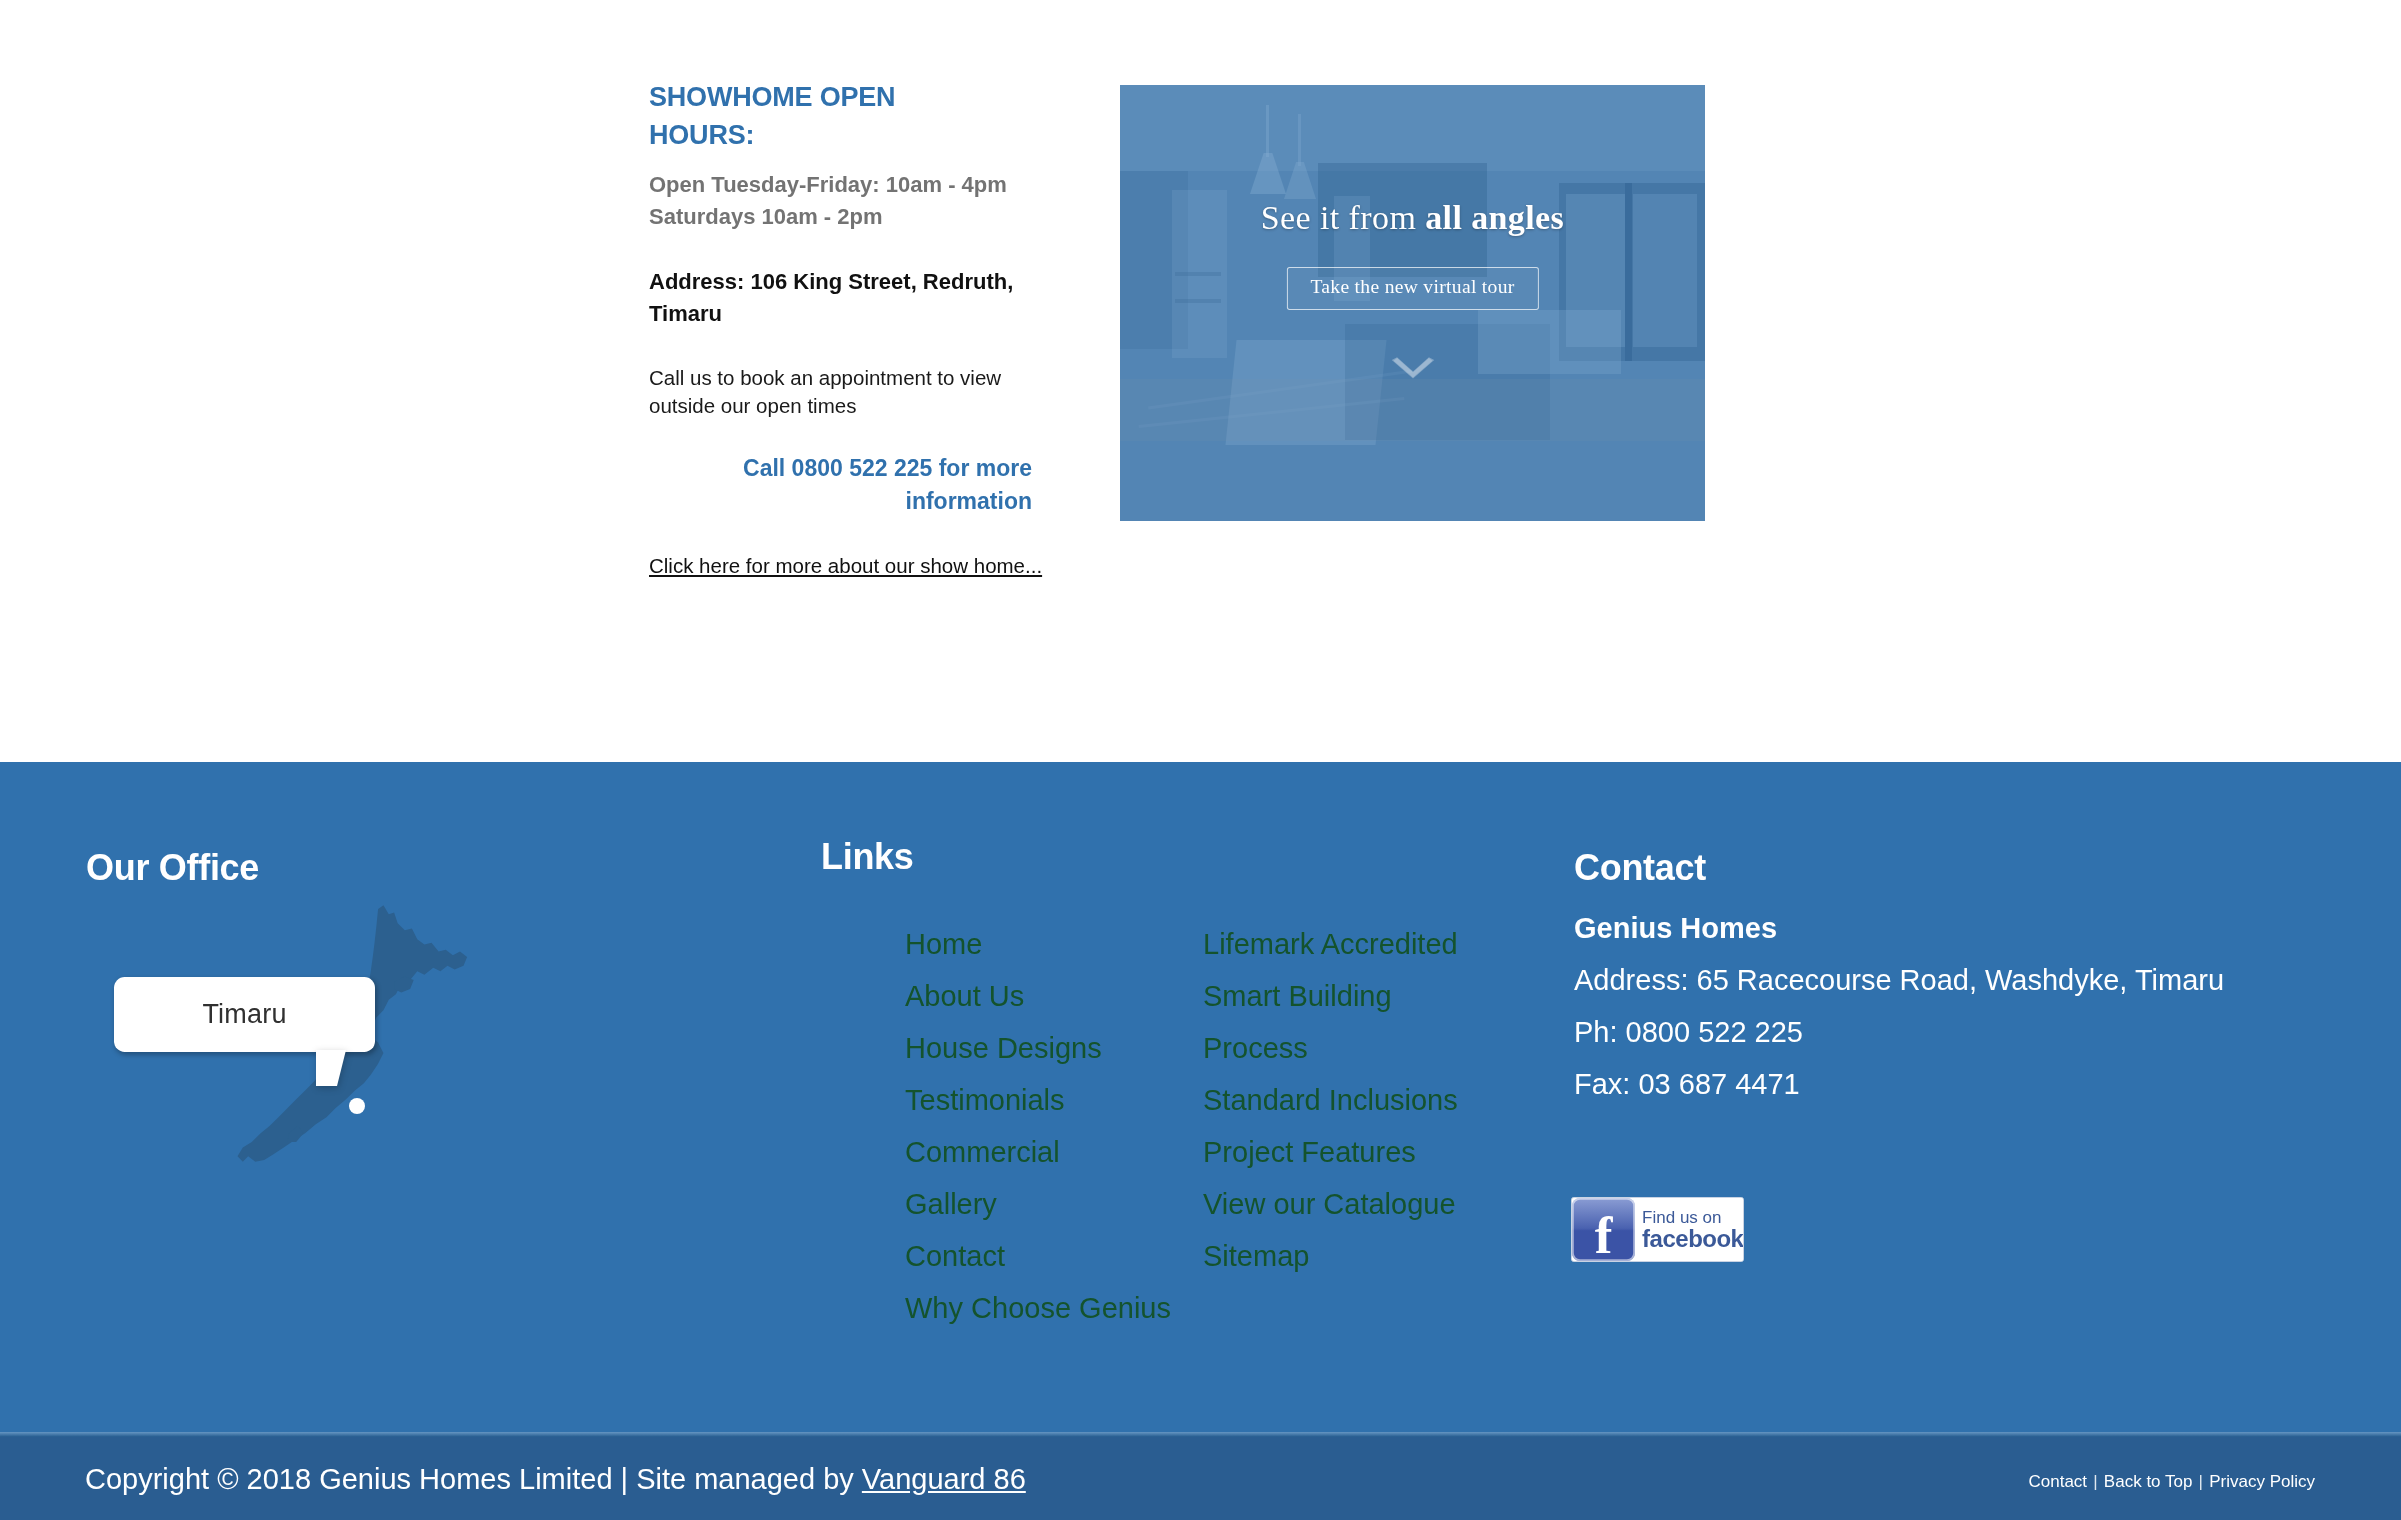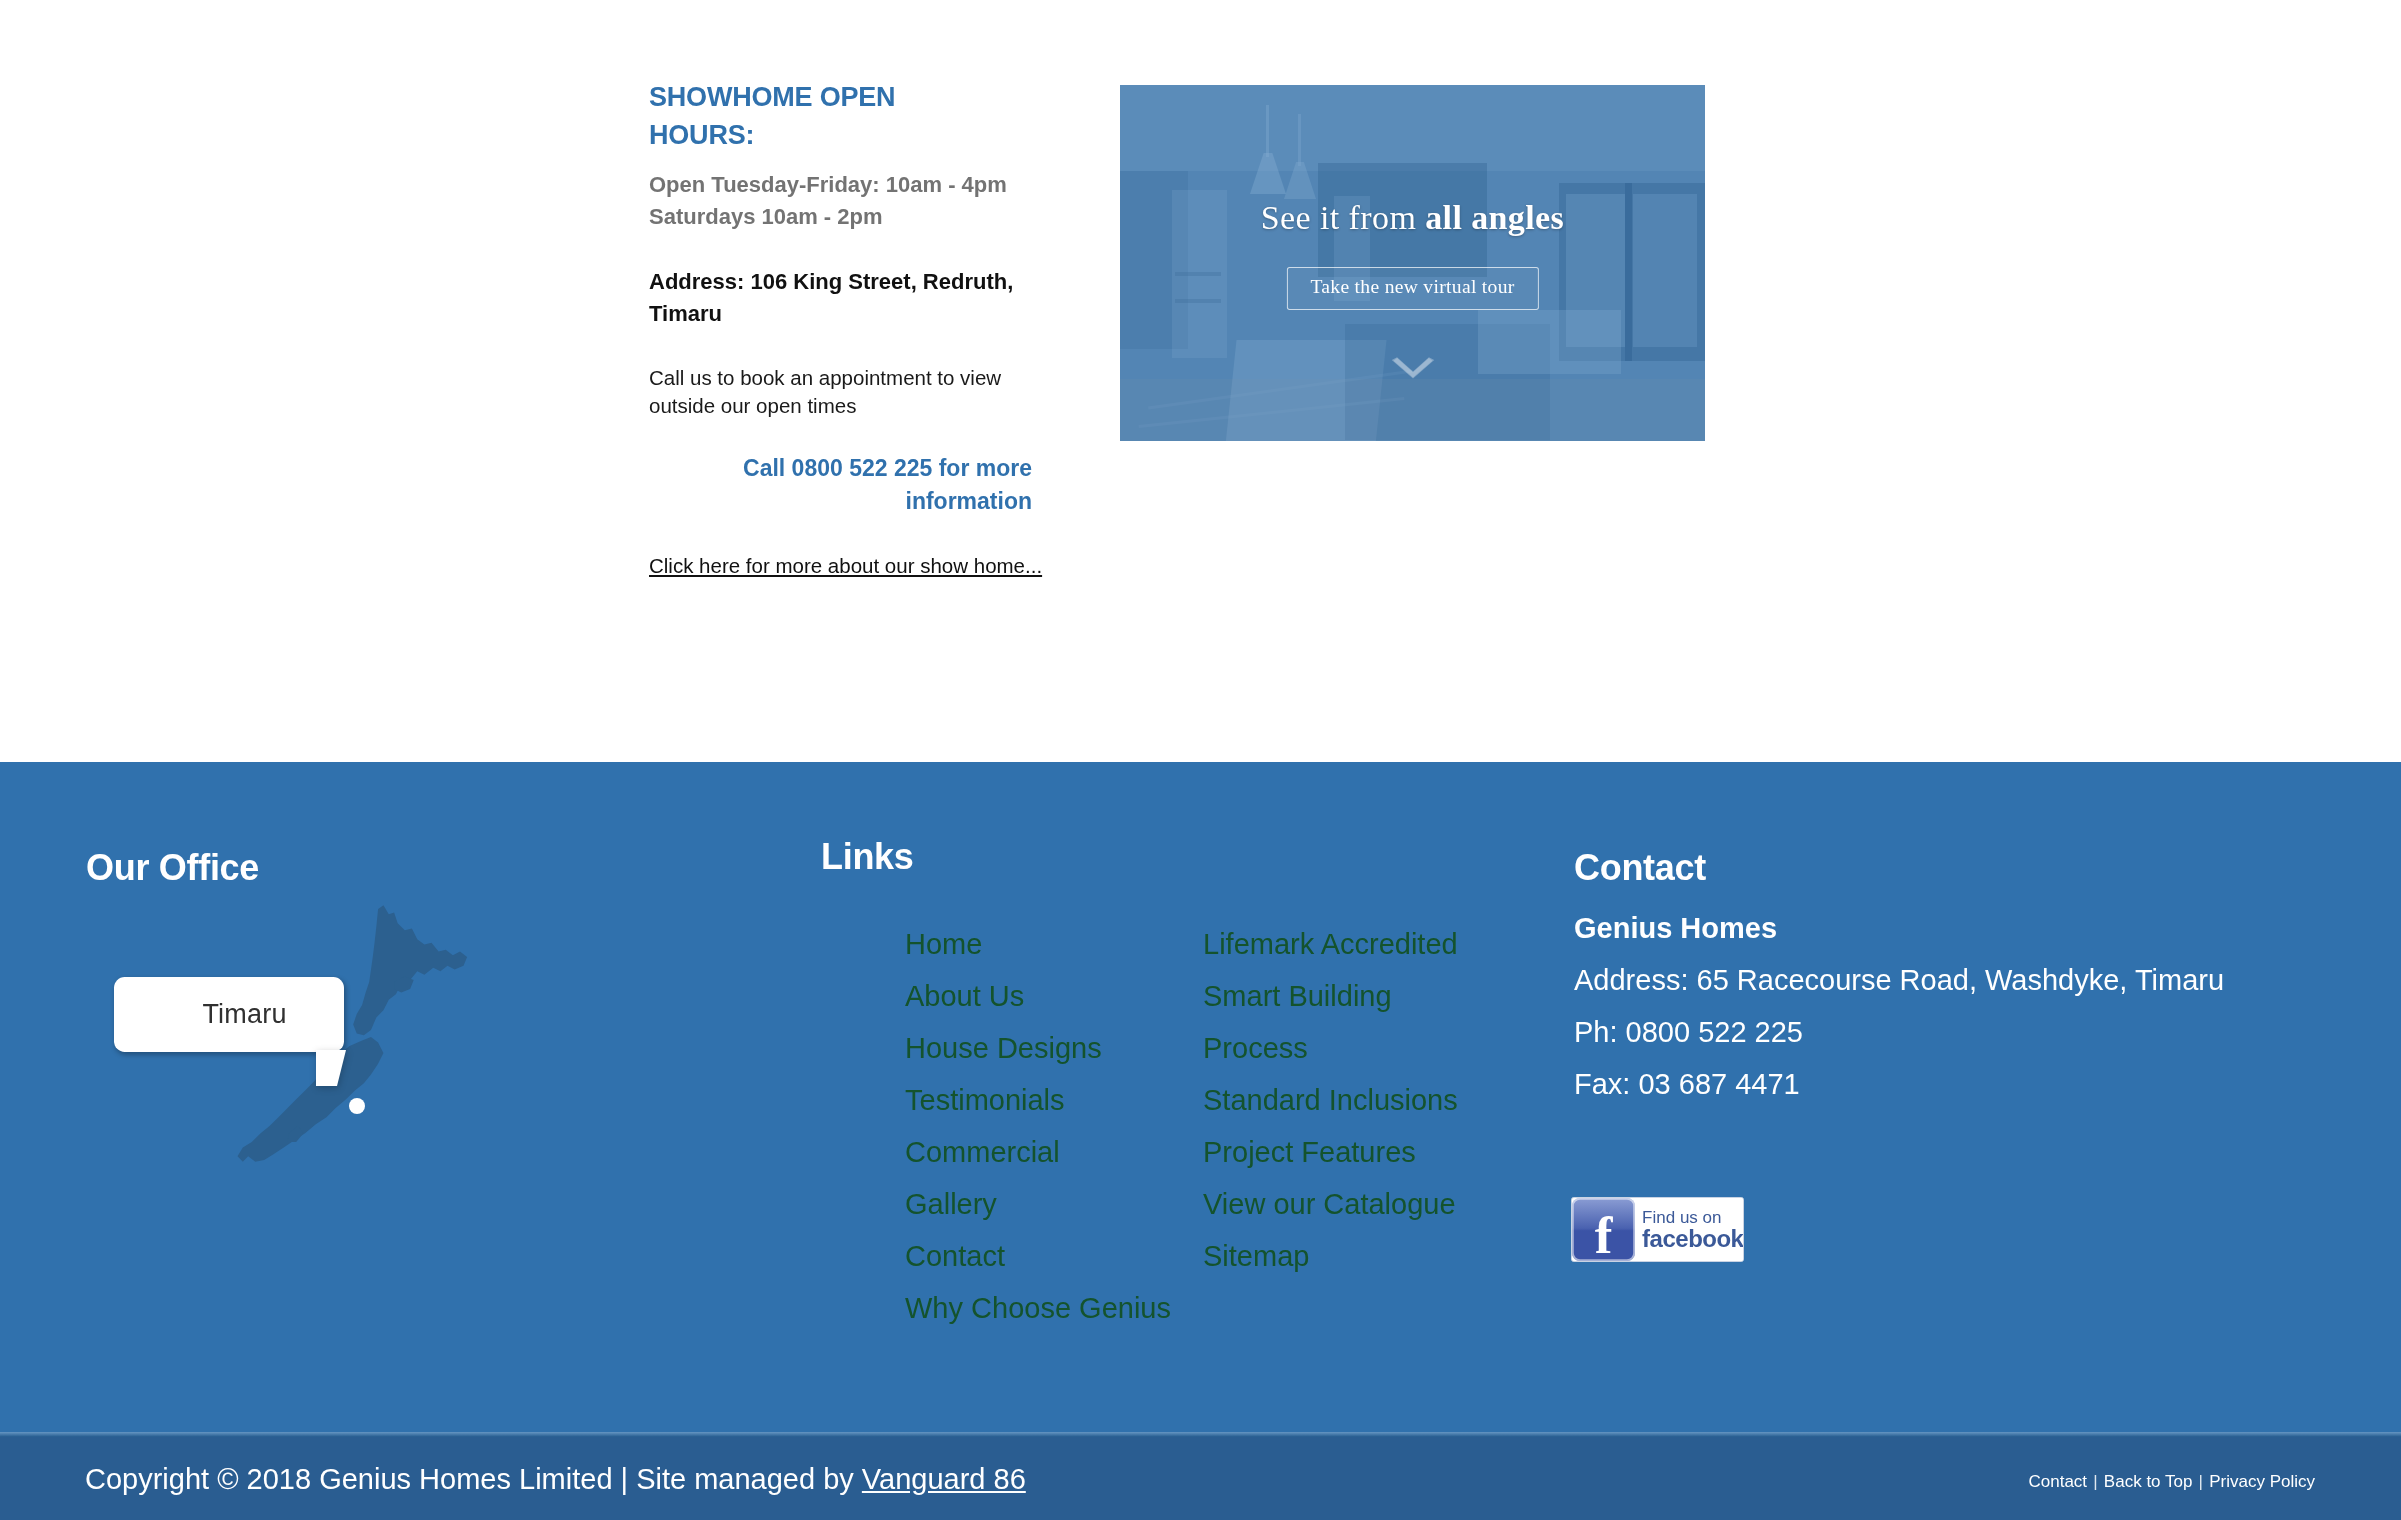--- a/index.html
+++ b/index.html
@@ -90,21 +90,21 @@
     max-width: 410px;
     display: block;
   }
 
   
   .tour-promo {
     position: absolute;
     left: 1120px;
     top: 85px;
     width: 585px;
-    height: 356px;
+    height: 436px;
     overflow: hidden;
     background: #ef4444;
     cursor: pointer;
   }
   .tour-photo {
     position: absolute;
     inset: 0;
     background:
       
       linear-gradient(180deg, rgba(255,255,255,0.00) 0%, rgba(255,255,255,0.05) 100%),
@@ -229,21 +229,21 @@
     position: absolute;
     left: 111px;
     top: 900px;
     width: 374px;
     height: 267px;
   }
   .nz-callout {
     position: absolute;
     left: 114px;
     top: 977px;
-    width: 230px;
+    width: 261px;
     height: 75px;
     background: #ffffff;
     border-radius: 10.7px;
     box-shadow: 1.8px 2.7px 5.3px rgba(0,0,0,0.28);
   }
   .nz-callout-label {
     position: absolute;
     left: 0; top: 0;
     width: 261px;
     height: 75px;

